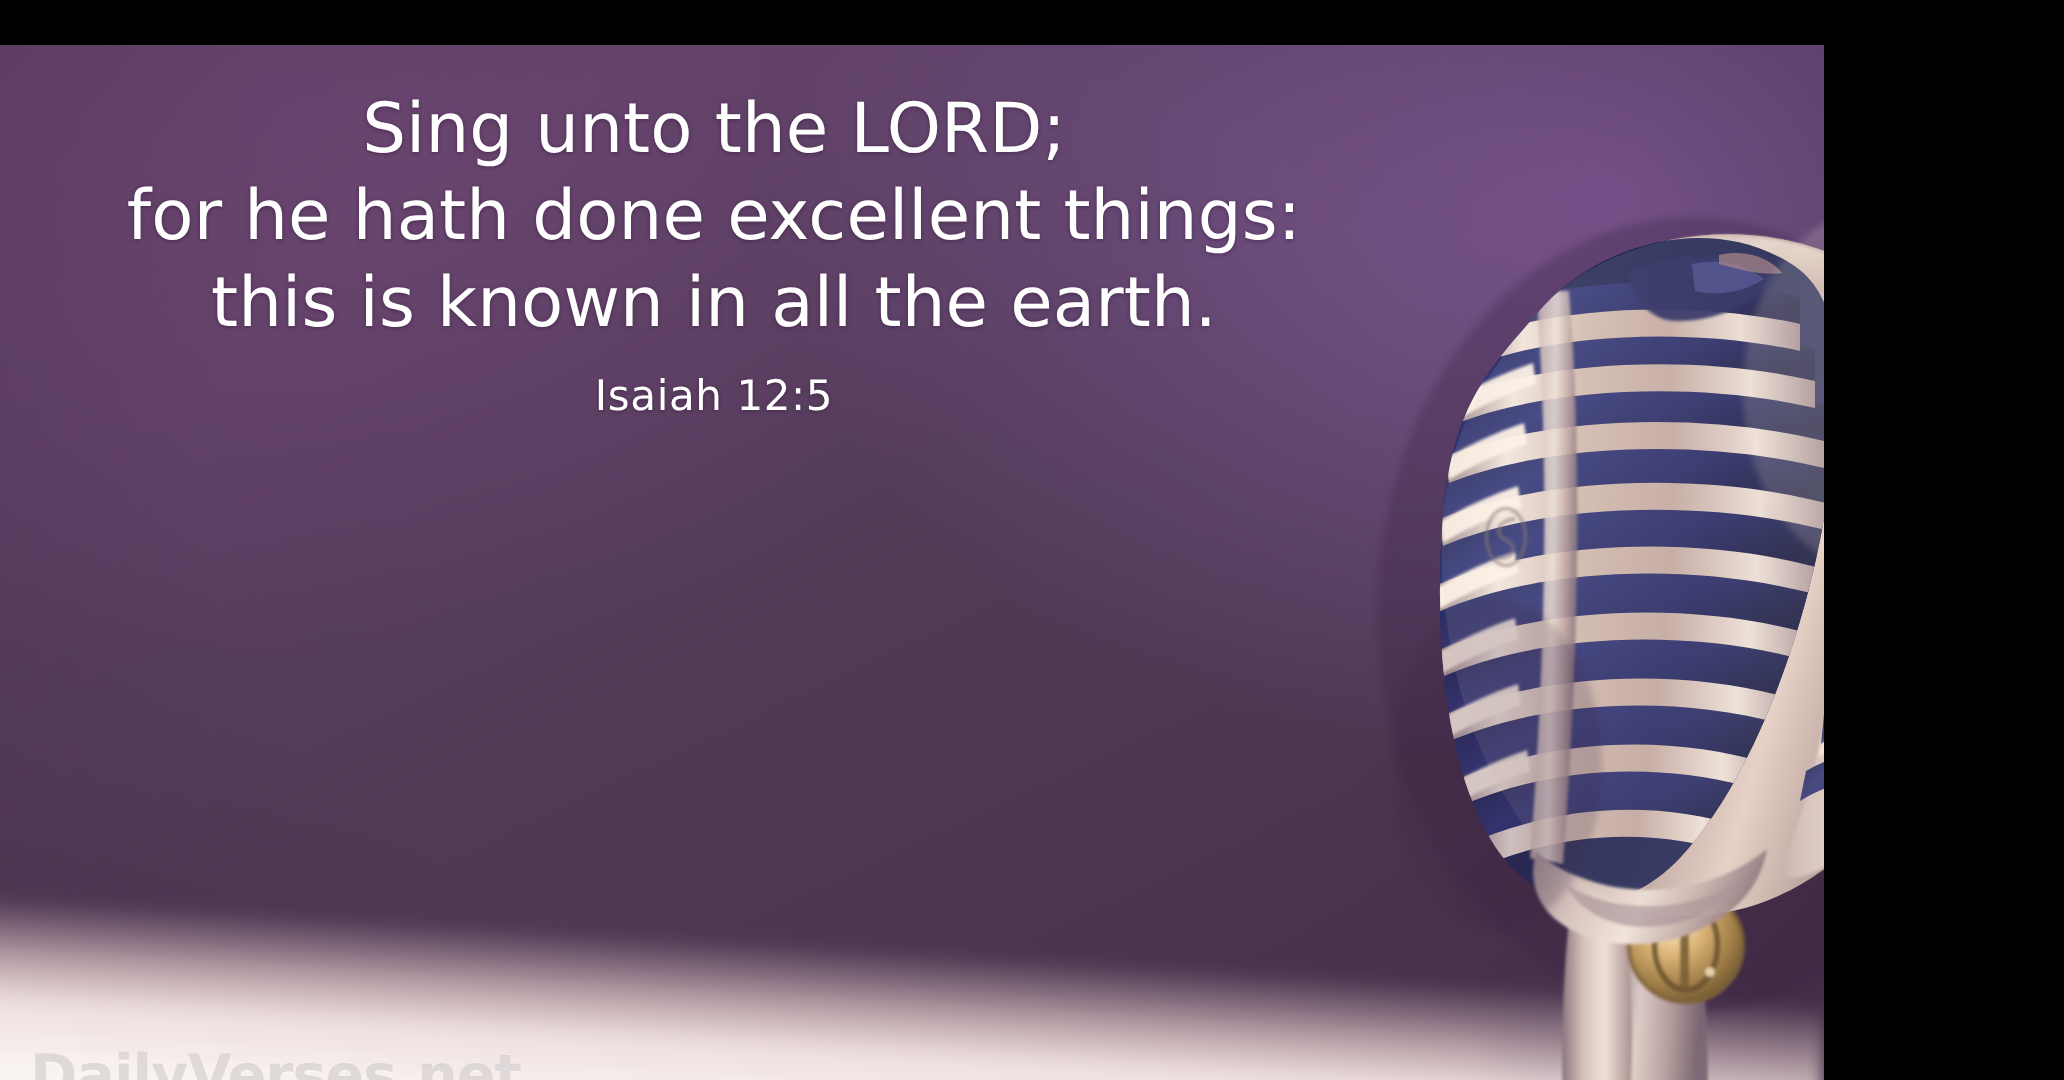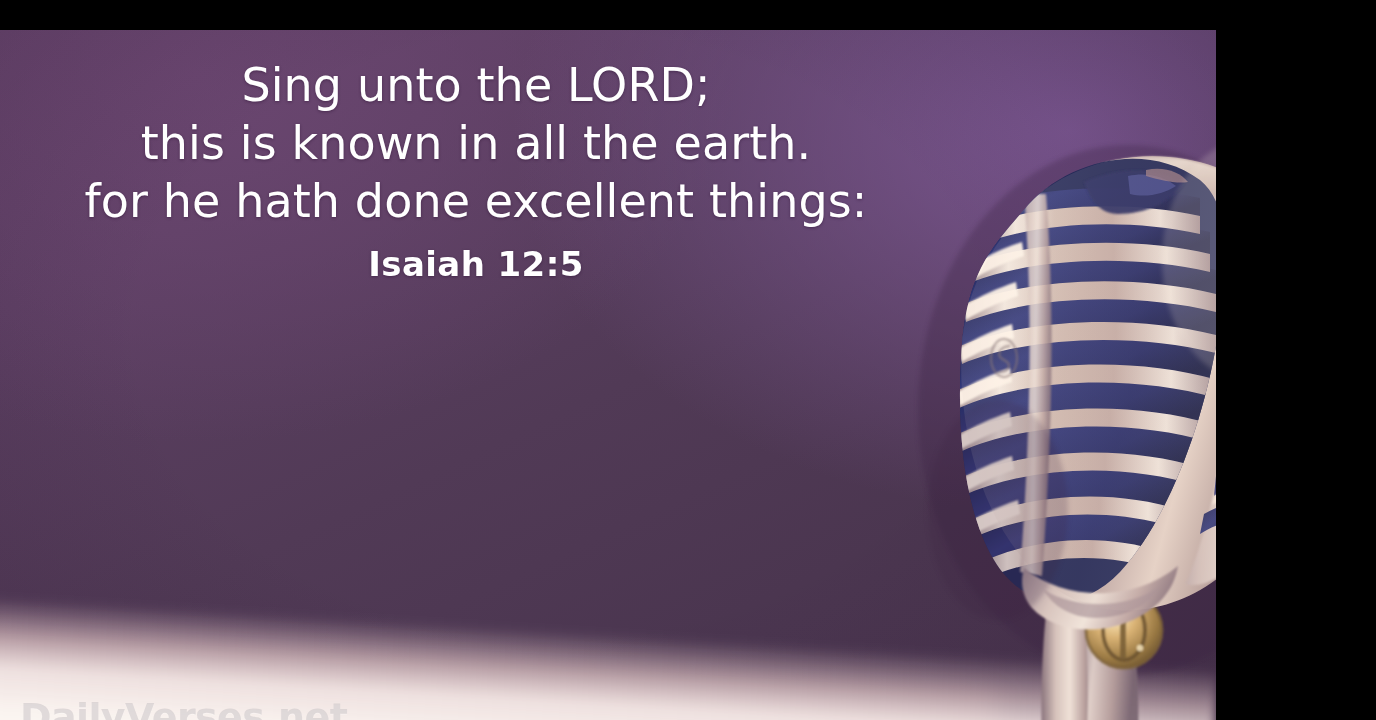--- a/index.html
+++ b/index.html
@@ -84,23 +84,23 @@
   }
   .verse-line {
     font-size: 46px;
     line-height: 58px;
     font-weight: 400;
     letter-spacing: 0.1px;
     white-space: nowrap;
   }
   .verse-ref {
     margin-top: 9px;
-    font-size: 34px;
+    font-size: 28px;
     line-height: 50px;
-    font-weight: 700;
+    font-weight: 400;
     letter-spacing: 0.4px;
   }
 
   
   .watermark {
     position: absolute;
     left: 20px;
     top: 666px;
     font-size: 38px;
     line-height: 42px;
@@ -312,20 +312,20 @@
       <path d="M196,120 C236,70 330,48 404,84 C470,116 500,196 492,284
                C486,356 452,430 404,476 C356,522 286,534 236,504
                C178,470 140,390 134,300 C128,212 156,166 196,120 Z" fill="url(#chrome)" opacity="0.12"></path>
       <ellipse cx="420" cy="170" rx="86" ry="120" fill="#fff2e4" opacity="0.16" filter="url(#softenMore)"></ellipse>
       <ellipse cx="170" cy="420" rx="70" ry="110" fill="#3b2340" opacity="0.20" filter="url(#softenMore)"></ellipse>
     </svg>
   </div>
 
   <div class="verse">
     <div class="verse-line">Sing unto the LORD;</div>
+    <div class="verse-line">for he hath done excellent things:</div>
     <div class="verse-line">this is known in all the earth.</div>
-    <div class="verse-line">for he hath done excellent things:</div>
     <div class="verse-ref">Isaiah 12:5</div>
   </div>
 
   <div class="watermark">DailyVerses.net</div>
 
 </div>
 
 </body></html>

